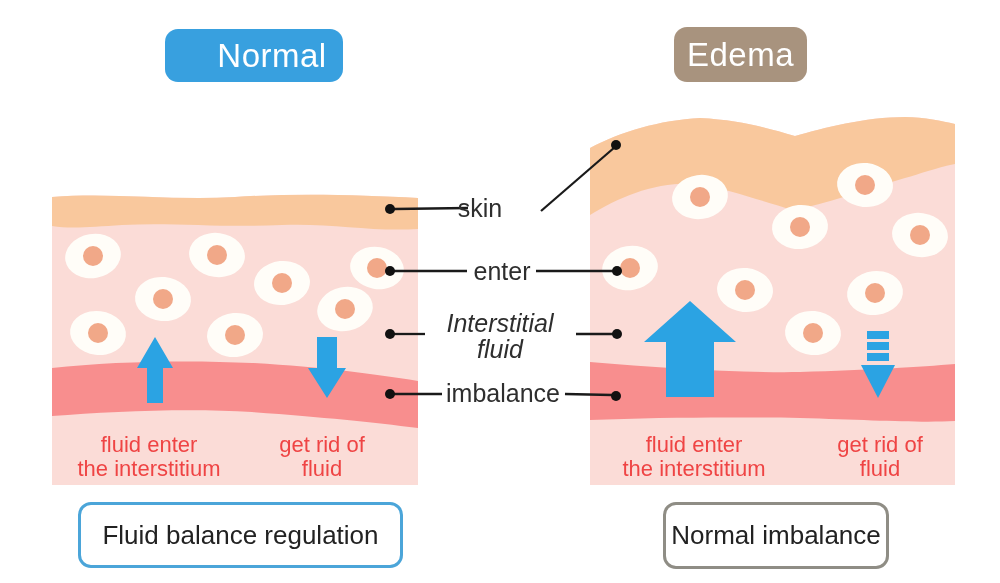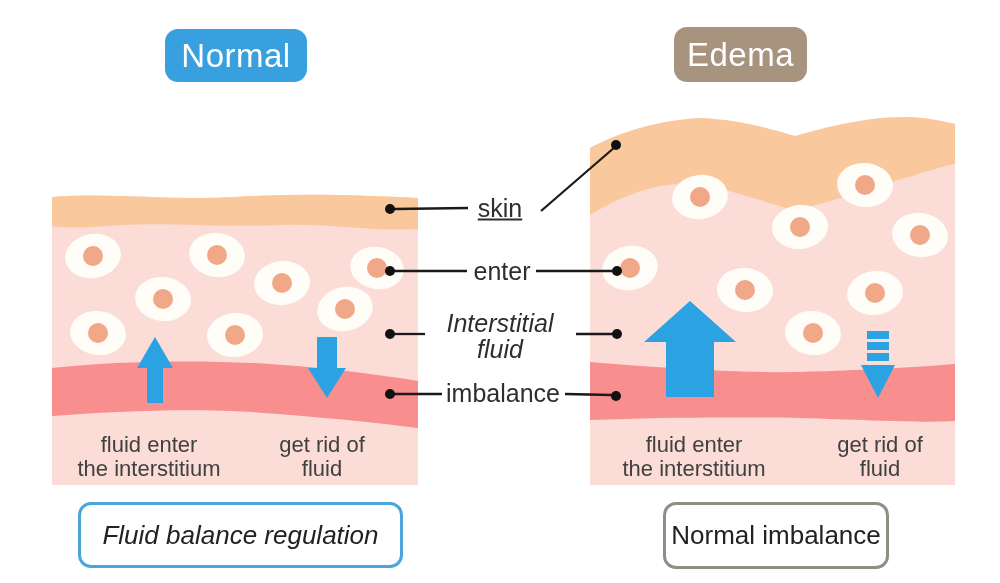--- a/index.html
+++ b/index.html
@@ -5,45 +5,45 @@
   html,body{margin:0;padding:0;background:#ffffff;}
   .canvas{
     position:relative;width:1000px;height:583px;background:#ffffff;overflow:hidden;
     font-family:"Liberation Sans", sans-serif;color:#303030;
   }
   
   .badge{
     position:absolute;display:flex;align-items:center;justify-content:center;
     color:#ffffff;font-size:33px;border-radius:13px;letter-spacing:.5px;
   }
-  .badge-normal{left:165px;top:29px;width:142px;height:53px;background:#38A0DF;}
+  .badge-normal{left:165px;top:29px;width:142px;height:53px;background:#38A0DF;padding-left:36px;}
   .badge-edema{left:674px;top:27px;width:133px;height:55px;background:#A8937E;}
   
   .tissue{position:absolute;}
   .tissue-left{left:52px;top:191px;}
   .tissue-right{left:590px;top:112px;}
   
   .overlay{position:absolute;left:0;top:0;pointer-events:none;}
   
   .side-label{
     position:absolute;transform:translate(-50%,-50%);
     font-size:25px;white-space:nowrap;color:#2e2e2e;
   }
   .side-label.two-line{text-align:center;line-height:26px;}
   
   .caption{
     position:absolute;transform:translateX(-50%);
-    text-align:center;font-size:22px;line-height:24px;color:#404040;white-space:nowrap;
+    text-align:center;font-size:22px;line-height:24px;color:#ef4444;white-space:nowrap;
   }
   
   .footer-box{
     position:absolute;display:flex;align-items:center;justify-content:center;
     background:#ffffff;border-radius:13px;font-size:26px;color:#222222;white-space:nowrap;
   }
-  .footer-normal{left:78px;top:502px;width:319px;height:60px;border:3px solid #4BA5D9;font-style:italic;}
+  .footer-normal{left:78px;top:502px;width:319px;height:60px;border:3px solid #4BA5D9;}
   .footer-edema{left:663px;top:502px;width:220px;height:61px;border:3px solid #8F8D85;}
 </style>
 </head>
 <body>
 
 <div class="canvas">
 
   <div class="badge badge-normal">Normal</div>
   <div class="badge badge-edema">Edema</div>
 
@@ -155,21 +155,21 @@
       </g>
       <g>
         <line x1="394" y1="394" x2="442" y2="394"></line>
         <circle cx="390" cy="394" r="5" stroke="none"></circle>
         <line x1="565" y1="394" x2="612" y2="395"></line>
         <circle cx="616" cy="396" r="5" stroke="none"></circle>
       </g>
     </g>
   </svg>
 
-  <div class="side-label" style="left:500px;top:208px;text-decoration:underline;">skin</div>
+  <div class="side-label" style="left:480px;top:208px;">skin</div>
   <div class="side-label" style="left:502px;top:271px;">enter</div>
   <div class="side-label two-line" style="left:500px;top:336px;font-style:italic;">
     <div>Interstitial</div>
     <div>fluid</div>
   </div>
   <div class="side-label" style="left:503px;top:393px;">imbalance</div>
 
   <div class="caption" style="left:149px;top:433px;">
     <div>fluid enter</div>
     <div>the interstitium</div>

